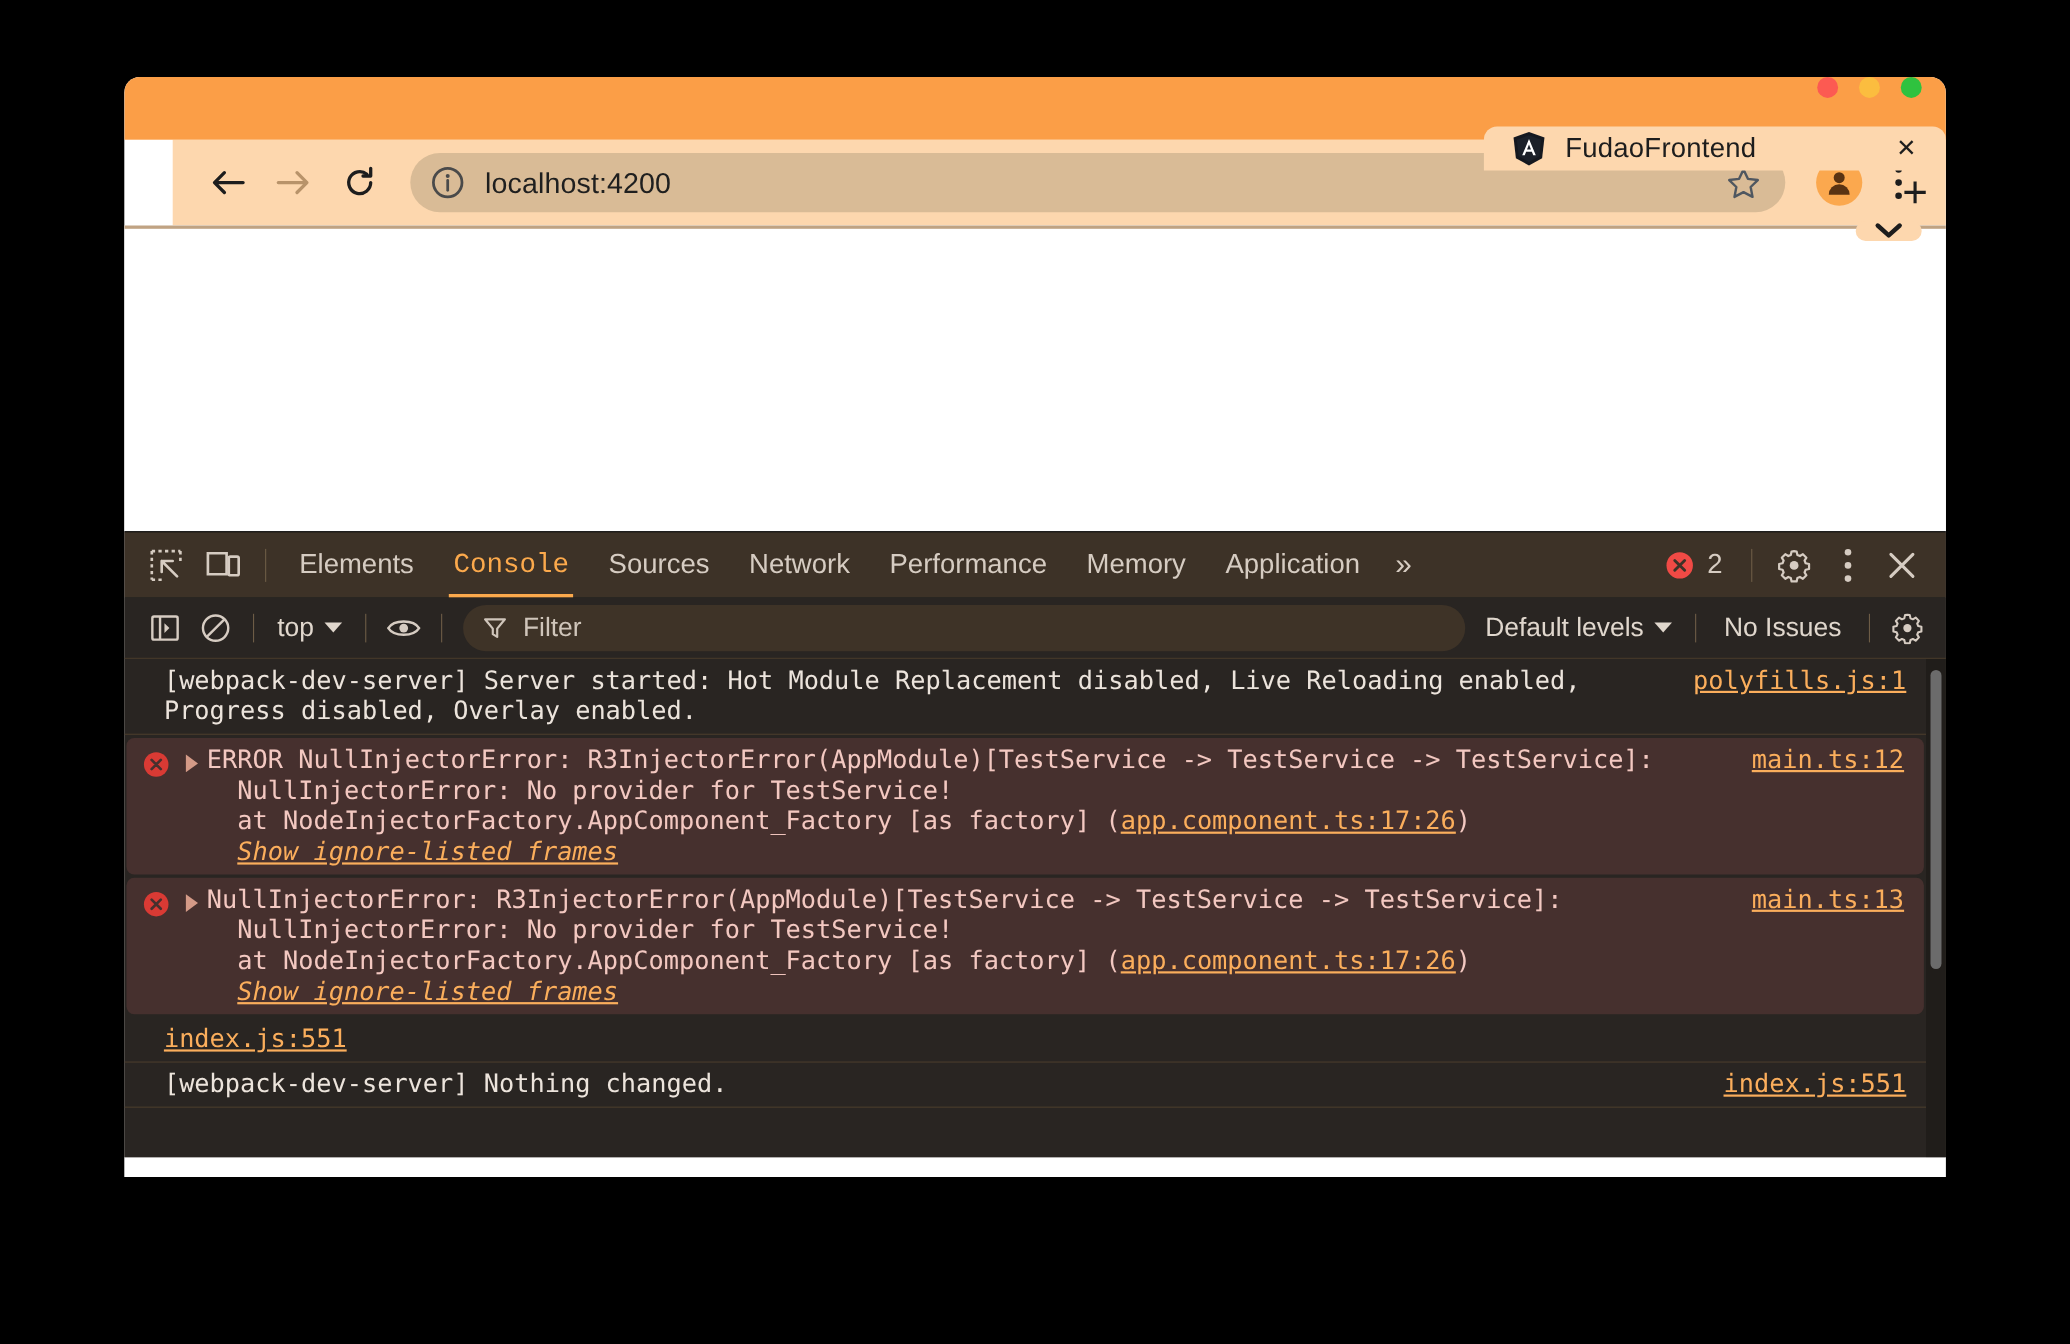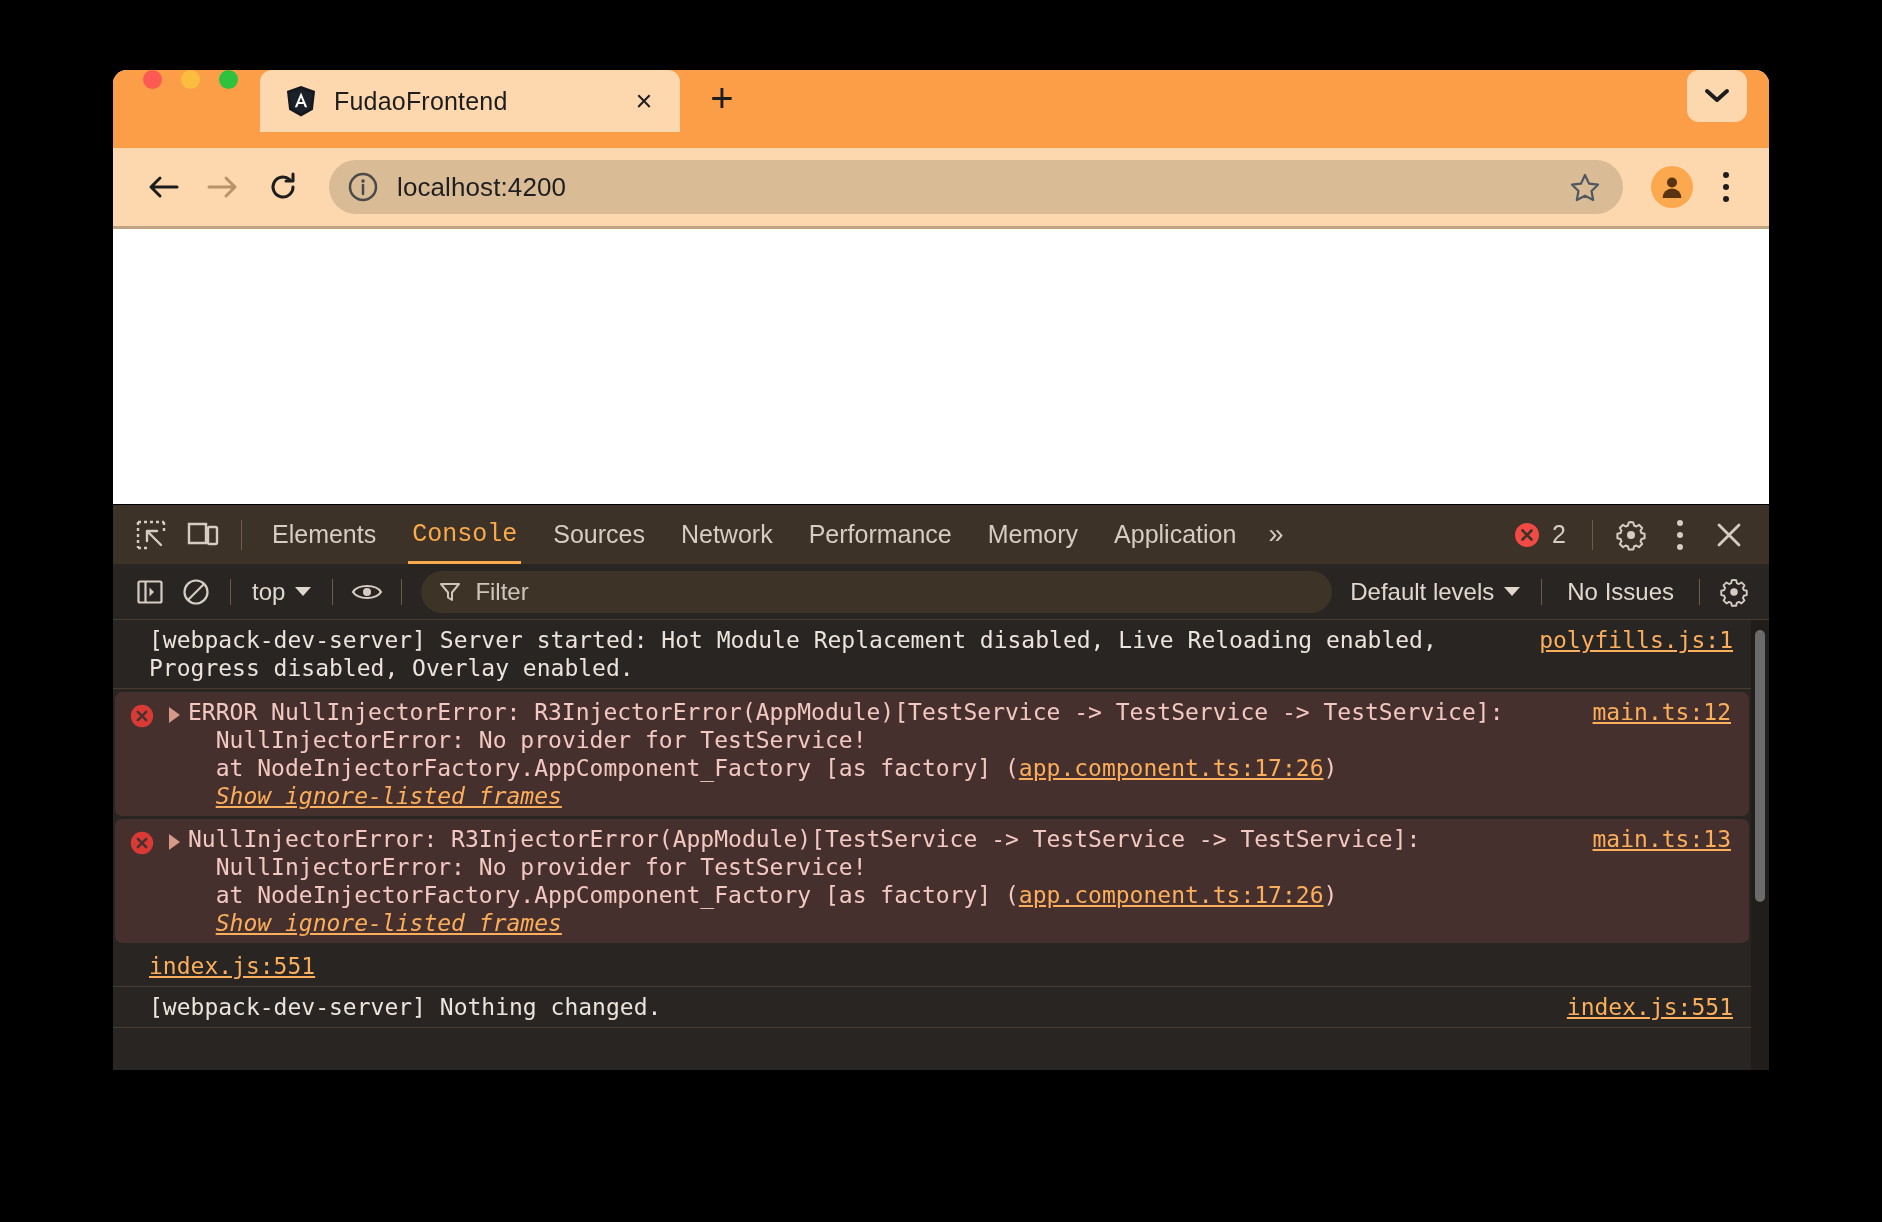--- a/index.html
+++ b/index.html
@@ -16,24 +16,25 @@
     left: 113px; top: 70px;
     width: 1656px; height: 1000px;
     border-radius: 14px 14px 0 0;
     overflow: hidden;
     background: #ffffff;
   }
 
   
   .tabstrip {
     position: relative;
-    height: 78px;
+    height: 57px;
     background: #fb9e47;
     display: flex;
-    align-items: flex-start;
+    align-items: flex-end;
+    flex-direction: column;
   }
   .traffic {
     display: flex; align-items: center; gap: 19px;
     padding: 0 22px 26px 30px;
   }
   .dot { width: 19px; height: 19px; border-radius: 50%; }
   .dot.red    { background: #fc5a52; }
   .dot.yellow { background: #fbbd3f; }
   .dot.green  { background: #2fc23f; }
 
@@ -80,20 +81,21 @@
     display: flex; align-items: center; justify-content: center;
   }
 
   
   .toolbar {
     height: 78px;
     background: #fdd7ae;
     display: flex; align-items: center;
     padding: 0 20px 0 22px;
     gap: 4px;
+    margin-left: 44px;
   }
   .tbtn {
     width: 56px; height: 56px;
     display: flex; align-items: center; justify-content: center;
     flex: 0 0 auto;
   }
   .omnibox {
     flex: 1 1 auto;
     height: 54px;
     margin: 0 18px 0 14px;

